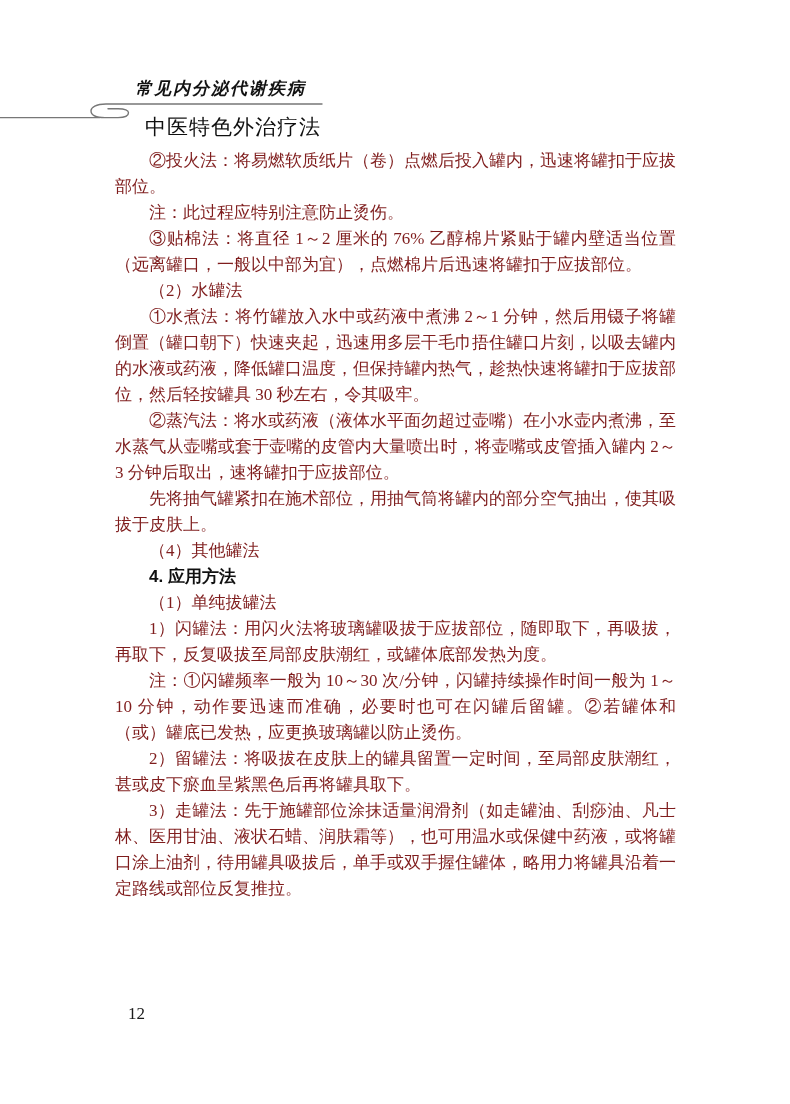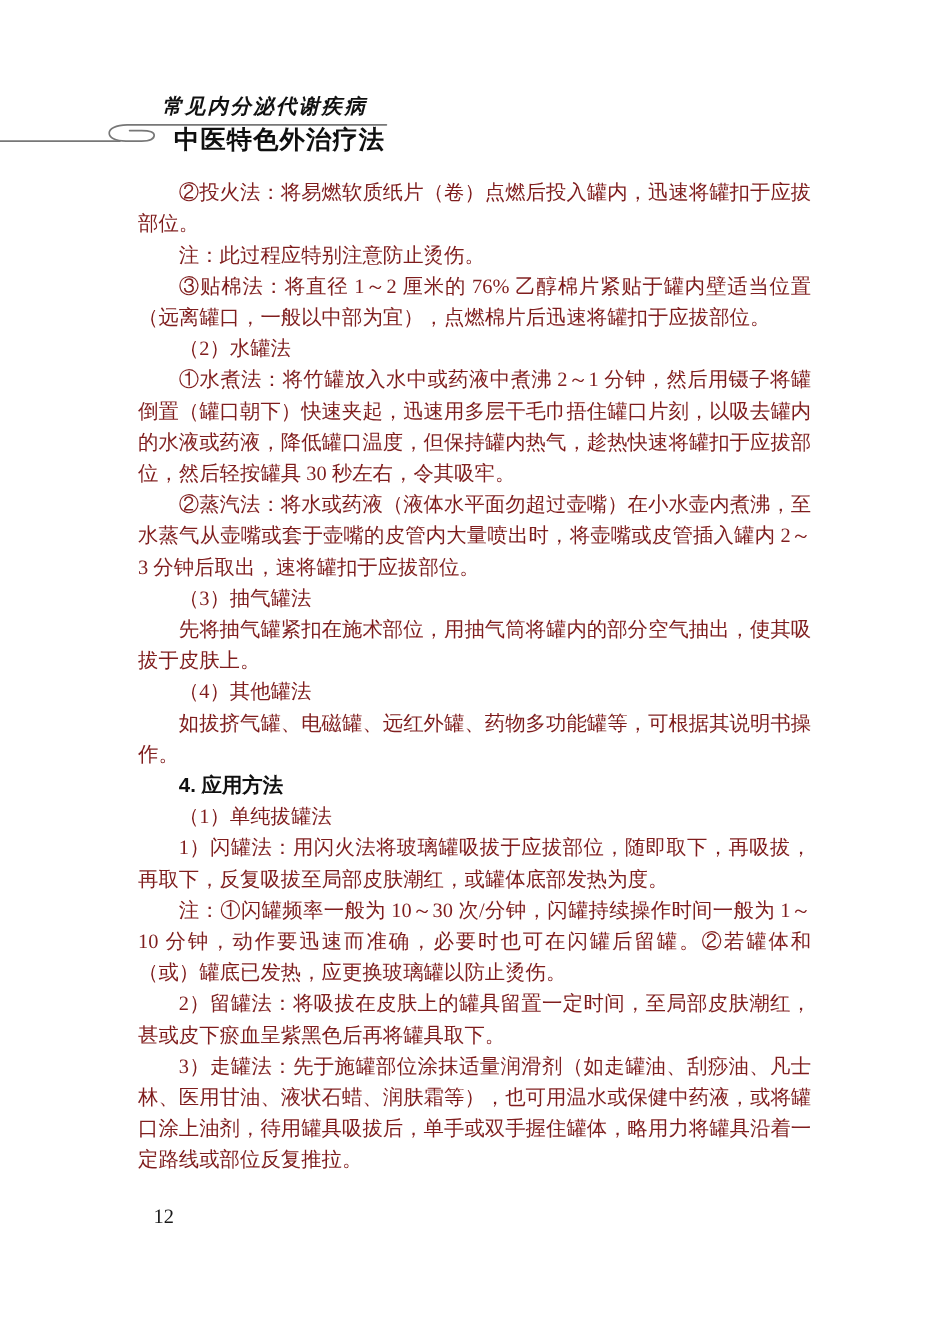--- a/index.html
+++ b/index.html
@@ -32,23 +32,23 @@
     font-weight: bold;
     font-style: italic;
     letter-spacing: 2px;
     color: #111111;
     white-space: nowrap;
     font-family: "Liberation Serif", "DejaVu Serif", serif;
   }
   .chapter-title {
     position: absolute;
     left: 145px;
-    top: 102px;
+    top: 113px;
     font-size: 21px;
-    font-weight: bold;
+    font-weight: normal;
     letter-spacing: 1px;
     color: #0f0f0f;
     white-space: nowrap;
     font-family: "Liberation Sans", "DejaVu Sans", sans-serif;
   }
   
   .content {
     position: absolute;
     left: 115px;
     top: 148px;
@@ -93,24 +93,22 @@
     <div class="chapter-title">中医特色外治疗法</div>
   </header>
 
   <main class="content">
     <p>②投火法：将易燃软质纸片（卷）点燃后投入罐内，迅速将罐扣于应拔部位。</p>
     <p>注：此过程应特别注意防止烫伤。</p>
     <p>③贴棉法：将直径 1～2 厘米的 76% 乙醇棉片紧贴于罐内壁适当位置（远离罐口，一般以中部为宜），点燃棉片后迅速将罐扣于应拔部位。</p>
     <p>（2）水罐法</p>
     <p>①水煮法：将竹罐放入水中或药液中煮沸 2～1 分钟，然后用镊子将罐倒置（罐口朝下）快速夹起，迅速用多层干毛巾捂住罐口片刻，以吸去罐内的水液或药液，降低罐口温度，但保持罐内热气，趁热快速将罐扣于应拔部位，然后轻按罐具 30 秒左右，令其吸牢。</p>
     <p>②蒸汽法：将水或药液（液体水平面勿超过壶嘴）在小水壶内煮沸，至水蒸气从壶嘴或套于壶嘴的皮管内大量喷出时，将壶嘴或皮管插入罐内 2～3 分钟后取出，速将罐扣于应拔部位。</p>
-    <p>（3）抽气罐法</p>
     <p>先将抽气罐紧扣在施术部位，用抽气筒将罐内的部分空气抽出，使其吸拔于皮肤上。</p>
     <p>（4）其他罐法</p>
-    <p>如拔挤气罐、电磁罐、远红外罐、药物多功能罐等，可根据其说明书操作。</p>
     <p class="sect-heading">4. 应用方法</p>
     <p>（1）单纯拔罐法</p>
     <p>1）闪罐法：用闪火法将玻璃罐吸拔于应拔部位，随即取下，再吸拔，再取下，反复吸拔至局部皮肤潮红，或罐体底部发热为度。</p>
     <p>注：①闪罐频率一般为 10～30 次/分钟，闪罐持续操作时间一般为 1～10 分钟，动作要迅速而准确，必要时也可在闪罐后留罐。②若罐体和（或）罐底已发热，应更换玻璃罐以防止烫伤。</p>
     <p>2）留罐法：将吸拔在皮肤上的罐具留置一定时间，至局部皮肤潮红，甚或皮下瘀血呈紫黑色后再将罐具取下。</p>
     <p>3）走罐法：先于施罐部位涂抹适量润滑剂（如走罐油、刮痧油、凡士林、医用甘油、液状石蜡、润肤霜等），也可用温水或保健中药液，或将罐口涂上油剂，待用罐具吸拔后，单手或双手握住罐体，略用力将罐具沿着一定路线或部位反复推拉。</p>
   </main>
 
   <div class="page-number">12</div>
 

